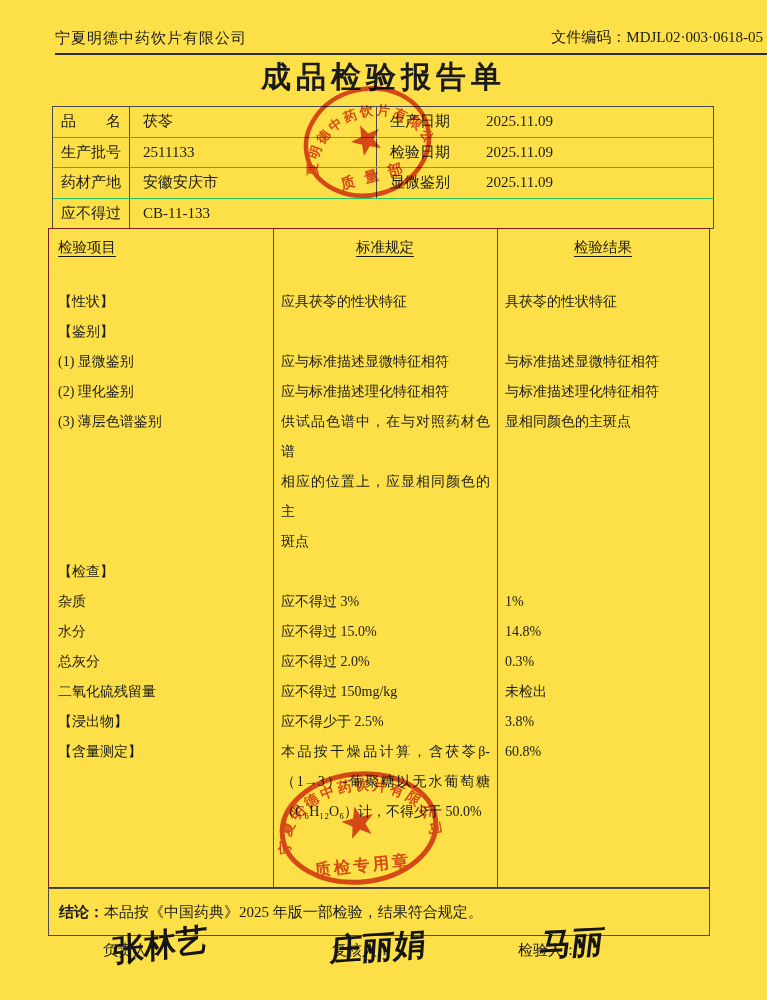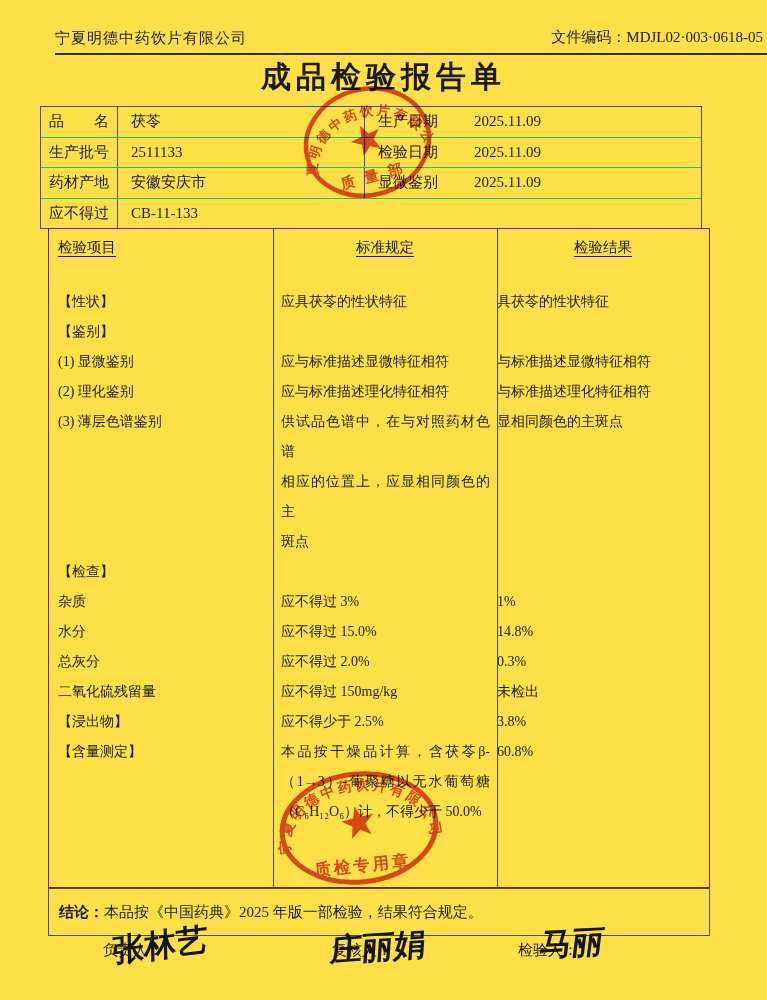--- a/index.html
+++ b/index.html
@@ -6,21 +6,21 @@
   body { background: #ffffff; font-family: "Liberation Serif", "DejaVu Serif", serif; color: #1b1b1b; }
   .page { position: relative; width: 767px; height: 1000px; background: #fde047; overflow: hidden; margin: 0; }
 
   
   .company { position: absolute; left: 55px; top: 29px; font-size: 15px; letter-spacing: 1px; }
   .doccode { position: absolute; right: 4px; top: 28px; font-size: 15px; }
   .hrule { position: absolute; left: 55px; right: 0; top: 53px; height: 2px; background: #2b2b2b; }
   .title { position: absolute; left: 0; right: 0; top: 57px; text-align: center; font-size: 30px; font-weight: bold; letter-spacing: 5px; }
 
   
-  .info-table { position: absolute; left: 40px; top: 106px; width: 662px; height: 123px; border: 1px solid #4a4a4a; display: flex; flex-direction: column; }
+  .info-table { position: absolute; left: 52px; top: 106px; width: 662px; height: 123px; border: 1px solid #4a4a4a; display: flex; flex-direction: column; }
   .irow { flex: 1; display: grid; grid-template-columns: 77px 247px 1fr; }
   .irow + .irow { border-top: 1px solid #22c55e; }
   .ilabel { border-right: 1px solid #4a4a4a; padding: 0 8px; display: flex; align-items: center; font-size: 15px; }
   .ilabel span { width: 100%; text-align: justify; text-align-last: justify; }
   .ivalue { padding-left: 13px; display: flex; align-items: center; font-size: 15px; }
   .ivalue.bordered { border-right: 1px solid #4a4a4a; }
   .irow.lastrow { grid-template-columns: 77px 1fr; }
   .idate { display: flex; align-items: center; padding-left: 13px; font-size: 15px; }
   .idate-label { width: 62px; }
   .idate-value { margin-left: 34px; }
@@ -33,21 +33,21 @@
   .thead { height: 40px; padding-top: 9px; display: grid; grid-template-columns: 224px 224px 1fr; font-size: 14.5px; }
   .thead .h { text-decoration: underline; text-underline-offset: 4px; }
   .thead .h1 { padding-left: 9px; justify-self: start; }
   .thead .h2, .thead .h3 { justify-self: center; }
   .tbody { flex: 1; display: flex; flex-direction: column; padding-top: 18px; }
   .trow { display: grid; grid-template-columns: 224px 224px 1fr; }
   .trow.filler { flex: 1; }
   .tc { font-size: 14px; }
   .tc1 { padding-left: 9px; }
   .tc2 { padding-left: 8px; padding-right: 7px; }
-  .tc3 { }
+  .tc3 { padding-left: 8px; }
   .tline, .tc1 { line-height: 30px; }
   .tline.just { text-align: justify; text-align-last: justify; }
 
   
   .conclusion { position: absolute; left: 48px; top: 888px; width: 662px; height: 48px; border: 1px solid #4a4a4a; display: flex; align-items: center; padding-left: 10px; font-size: 15px; }
   .conclusion b { font-weight: bold; }
 
   
   .sig-label { position: absolute; font-size: 15px; top: 941px; margin-left: 45px; }
   .sl1 { left: 58px; } .sl2 { left: 287px; } .sl3 { left: 473px; }

